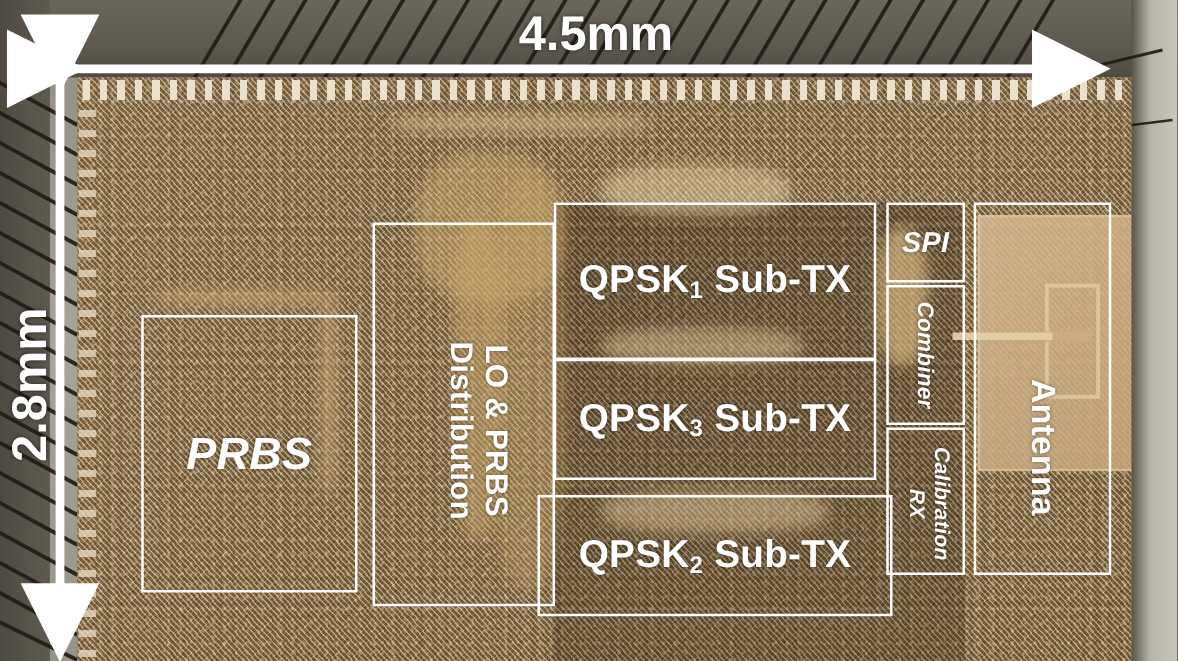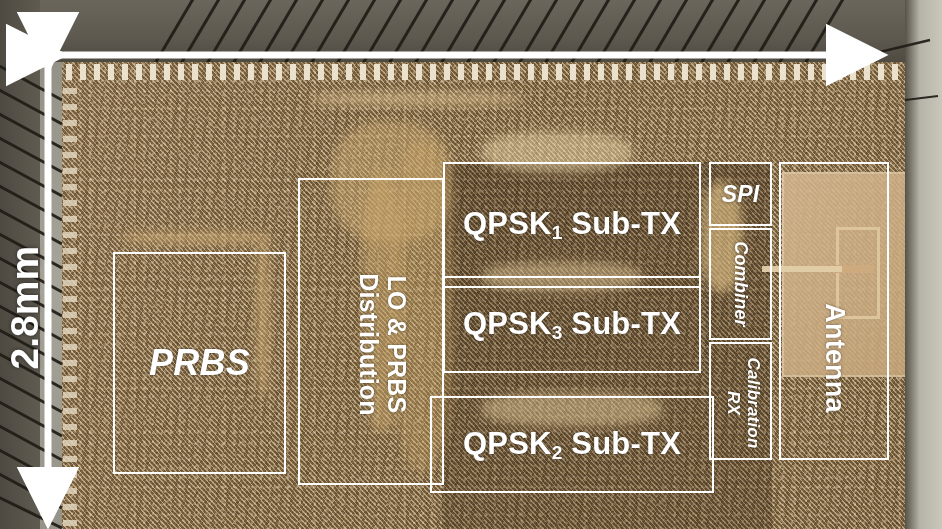--- a/index.html
+++ b/index.html
@@ -233,21 +233,21 @@
       </div>
     </div>
   </div>
 
   <div class="abox" style="left:443px;top:162px;width:258px;height:126px;">
     <div class="lbl" style="left:0;right:0;top:50%;transform:translateY(-50%);text-align:center;font-size:31px;">
       <span>QPSK</span><sub>1</sub><span> Sub-TX</span>
     </div>
   </div>
 
-  <div class="abox" style="left:443px;top:276px;width:258px;height:97px;">
+  <div class="abox" style="left:443px;top:287px;width:258px;height:97px;">
     <div class="lbl" style="left:0;right:0;top:50%;transform:translateY(-50%);text-align:center;font-size:31px;">
       <span>QPSK</span><sub>3</sub><span> Sub-TX</span>
     </div>
   </div>
 
   <div class="abox" style="left:430px;top:396px;width:284px;height:97px;">
     <div class="lbl" style="left:0;right:0;top:50%;transform:translateY(-50%);text-align:center;font-size:31px;">
       <span>QPSK</span><sub>2</sub><span> Sub-TX</span>
     </div>
   </div>
@@ -284,17 +284,18 @@
       <marker id="ah" markerWidth="9" markerHeight="9" refX="7.5" refY="4.5" orient="auto">
         <path d="M0,0 L9,4.5 L0,9 Z" fill="#ffffff"></path>
       </marker>
     </defs>
 
     <line x1="58" y1="55" x2="878" y2="55" stroke="#fff" stroke-width="7" marker-start="url(#ah)" marker-end="url(#ah)"></line>
 
     <line x1="48" y1="64" x2="48" y2="519" stroke="#fff" stroke-width="7" marker-start="url(#ah)" marker-end="url(#ah)"></line>
   </svg>
 
+  <div class="dimtxt" style="left:415px;top:8px;font-size:39px;">4.5mm</div>
 
   <div class="dimtxt" style="left:-36px;top:290px;width:120px;text-align:center;font-size:39px;
               transform:rotate(-90deg);">2.8mm</div>
 
 </div>
 
 </body></html>

